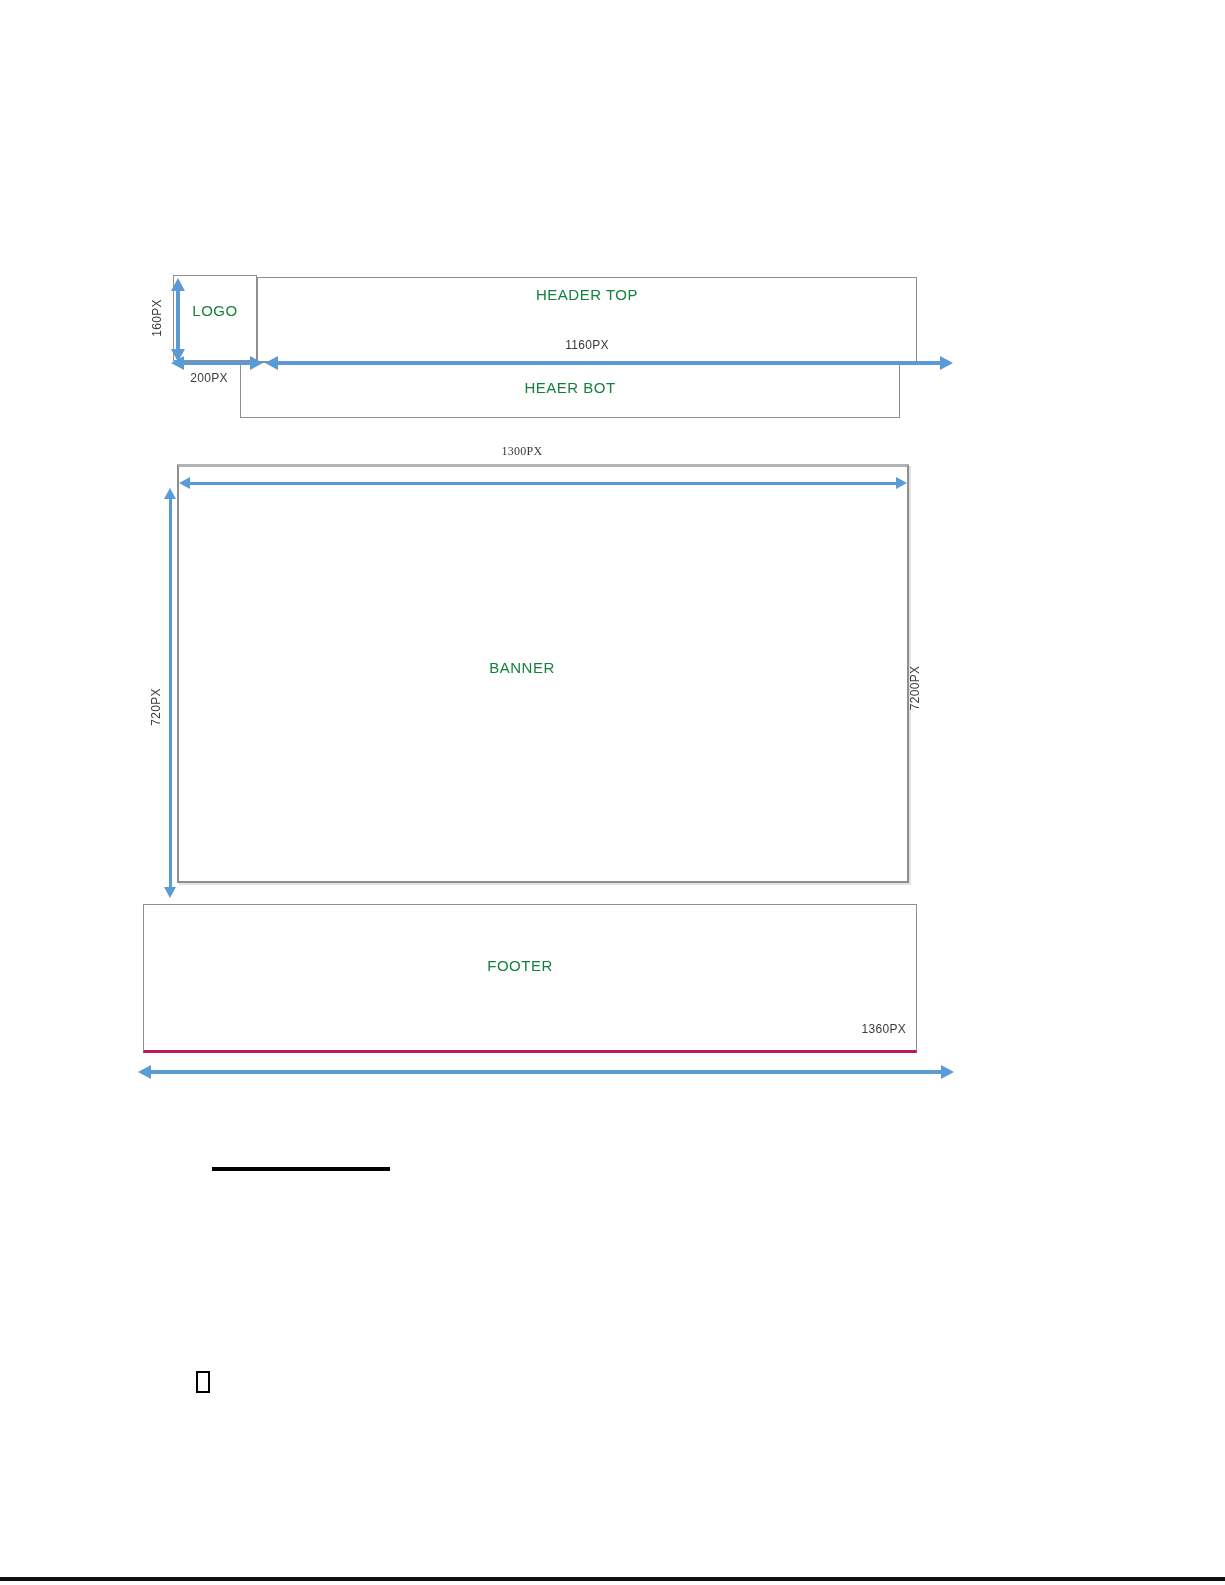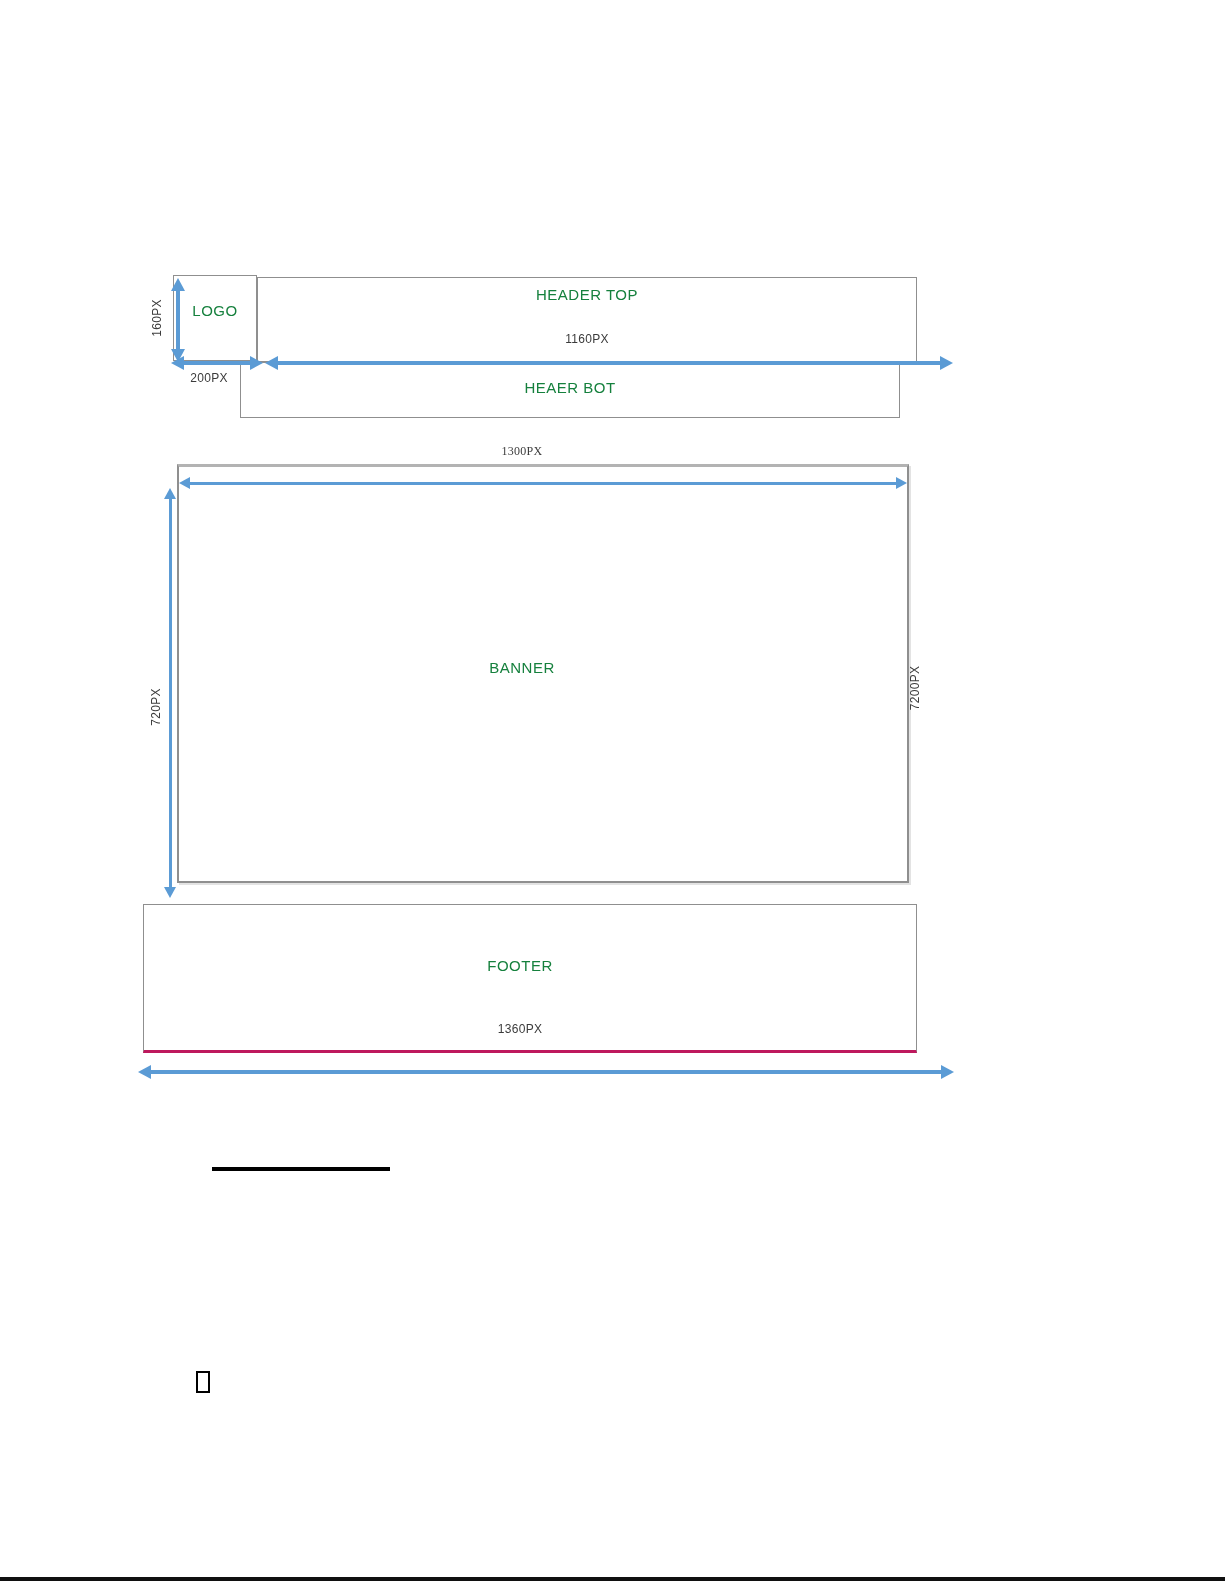--- a/index.html
+++ b/index.html
@@ -97,21 +97,21 @@
 <body>
 
 <div class="page">
 
   <div class="wf-box" style="left:173px; top:275px; width:84px; height:86px;">
     <div class="box-label abs" style="left:0; right:0; top:26px;">LOGO</div>
   </div>
 
   <div class="wf-box" style="left:257px; top:277px; width:660px; height:85px;">
     <div class="box-label abs" style="left:0; right:0; top:8px;">HEADER TOP</div>
-    <div class="dim-label abs" style="left:0; right:0; top:54px;">1160PX</div>
+    <div class="dim-label abs" style="left:0; right:0; top:60px;">1160PX</div>
   </div>
 
   <div class="wf-box" style="left:240px; top:362px; width:660px; height:56px;">
     <div class="box-label abs" style="left:0; right:0; top:16px;">HEAER BOT</div>
   </div>
 
   <div class="v-arrow" style="left:171px; top:278px; width:14px; height:84px;">
     <span class="head-t"></span>
     <span class="shaft"></span>
     <span class="head-b"></span>
@@ -143,21 +143,21 @@
   <div class="v-arrow thin" style="left:163px; top:488px; width:14px; height:410px;">
     <span class="head-t"></span>
     <span class="shaft"></span>
     <span class="head-b"></span>
   </div>
   <div class="dim-label rot abs" style="left:127px; top:699px; width:60px; height:16px;">720PX</div>
   <div class="dim-label rot abs" style="left:886px; top:680px; width:60px; height:16px;">7200PX</div>
 
   <div class="wf-box" style="left:143px; top:904px; width:774px; height:149px; border-bottom:3px solid #be185d;">
     <div class="box-label abs" style="left:-10px; right:10px; top:52px;">FOOTER</div>
-    <div class="dim-label abs" style="left:-10px; right:10px; top:117px;">1360PX</div>
+    <div class="dim-label abs" style="left:-10px; right:10px; top:117px;text-align:right;">1360PX</div>
   </div>
 
   <div class="h-arrow" style="left:138px; top:1064px; width:816px; height:16px;">
     <span class="head-l"></span>
     <span class="shaft"></span>
     <span class="head-r"></span>
   </div>
 
   <div class="underline-rule" style="left:212px; top:1167px; width:178px; height:4px;"></div>
 

